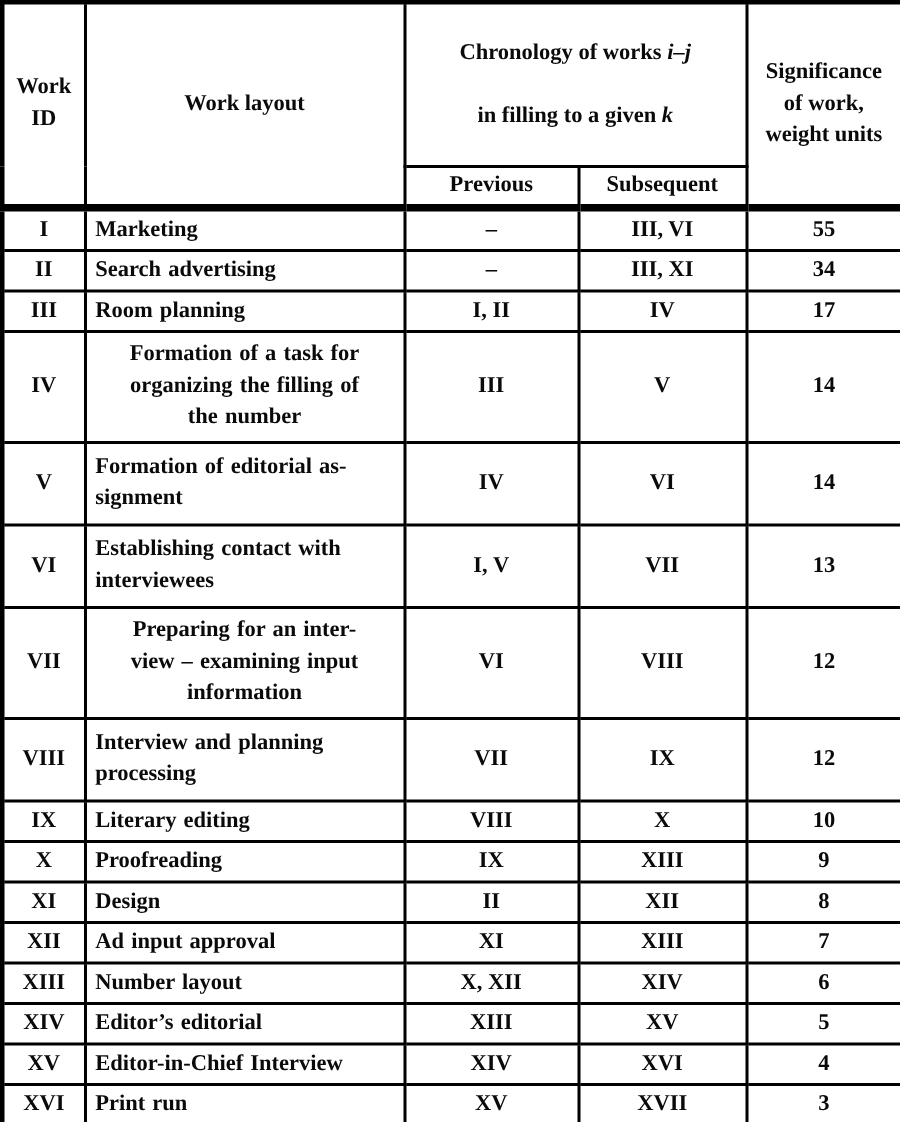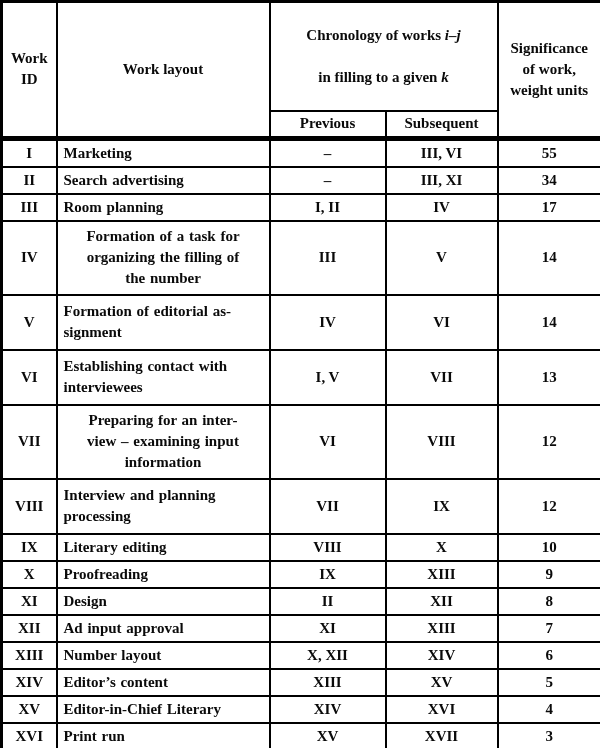--- a/index.html
+++ b/index.html
@@ -184,29 +184,29 @@
   <tr class="r1">
     <td>XIII</td>
     <td class="content">Number layout</td>
     <td>X, XII</td>
     <td>XIV</td>
     <td>6</td>
   </tr>
 
   <tr class="r1">
     <td>XIV</td>
-    <td class="content">Editor’s content</td>
+    <td class="content">Editor’s editorial</td>
     <td>XIII</td>
     <td>XV</td>
     <td>5</td>
   </tr>
 
   <tr class="r1">
     <td>XV</td>
-    <td class="content">Editor-in-Chief Literary</td>
+    <td class="content">Editor-in-Chief Interview</td>
     <td>XIV</td>
     <td>XVI</td>
     <td>4</td>
   </tr>
 
   <tr class="r1">
     <td>XVI</td>
     <td class="content">Print run</td>
     <td>XV</td>
     <td>XVII</td>

